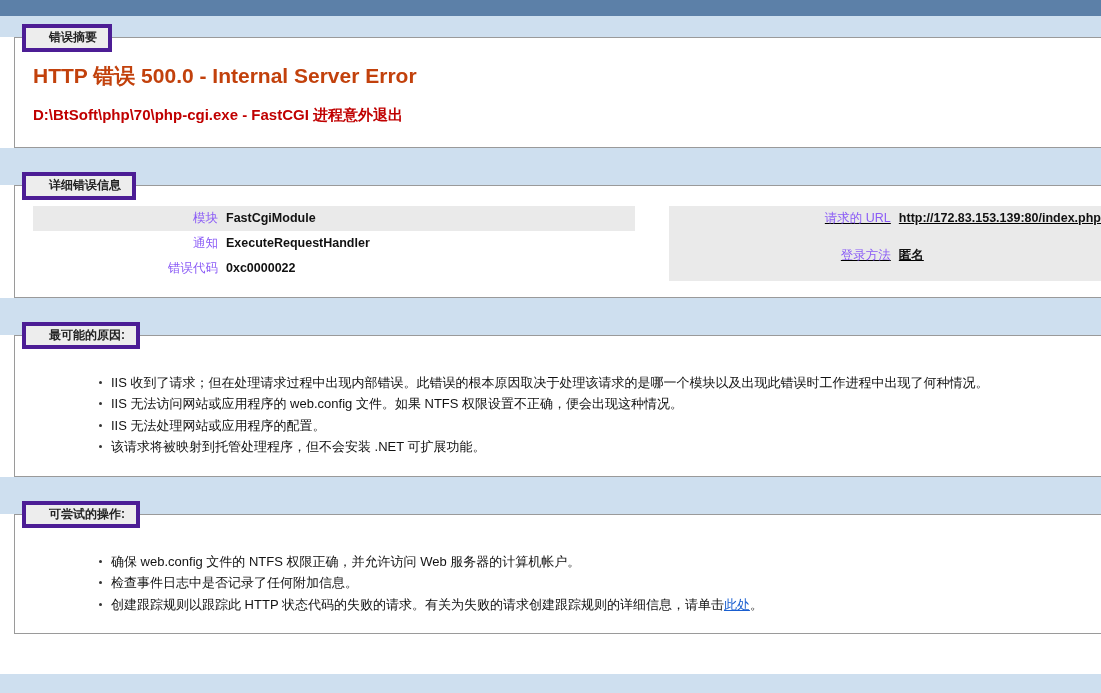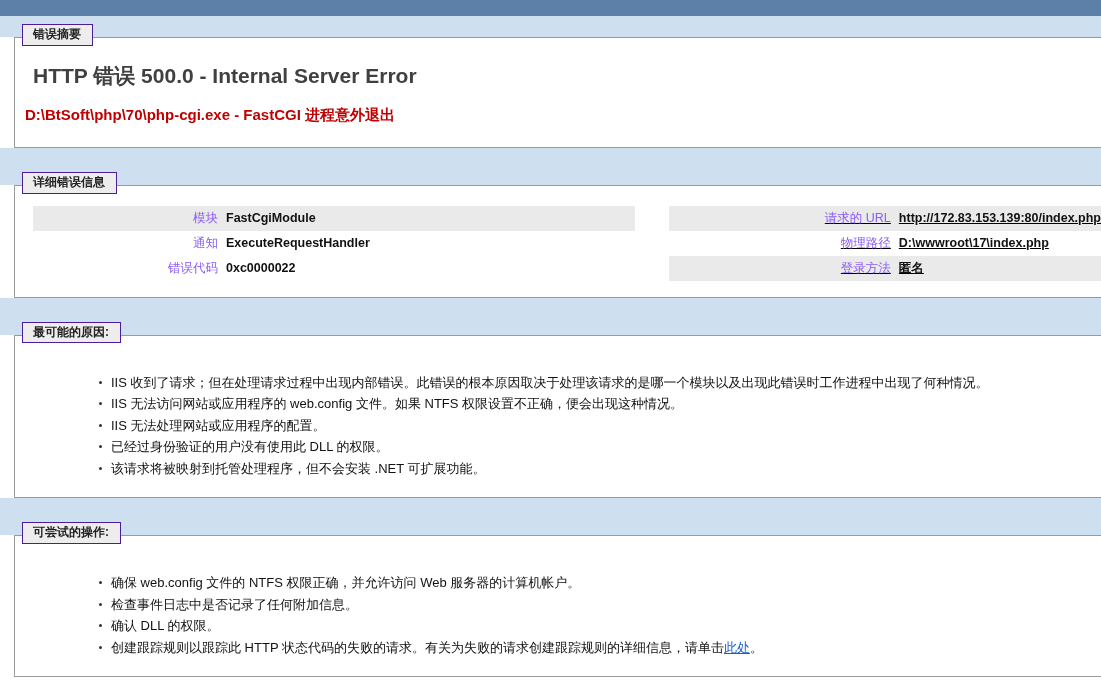--- a/index.html
+++ b/index.html
@@ -47,45 +47,45 @@
     margin: 14px 0 12px 14px;
     padding: 0 0 10px 0;
     position: relative;
     box-sizing: border-box;
   }
   .fset-legend {
     position: absolute;
     top: -14px;
     left: 7px;
     background: #ededed;
-    border: 1px solid #4c1d95;
-    padding: 3px 11px 4px 10px;
+    border: 4px solid #4c1d95;
+    padding: 3px 11px 4px 23px;
     font-size: 12px;
     font-weight: bold;
     color: #222;
     line-height: 1.05;
     white-space: nowrap;
   }
   .fset-body {
     padding: 18px 0 2px 0;
   }
 
   
   .err-h1 {
-    color: #404040;
+    color: #c2410c;
     font-size: 21px;
     font-weight: bold;
     margin: 6px 0 0 18px;
     letter-spacing: 0px;
   }
   .err-h2 {
     color: #c00000;
     font-size: 15px;
     font-weight: bold;
-    margin: 16px 0 10px 10px;
+    margin: 16px 0 10px 18px;
   }
 
   
   .detail-cols {
     display: flex;
     gap: 34px;
     padding: 2px 0 4px 18px;
   }
   .detail-table {
     border-collapse: collapse;
@@ -186,24 +186,20 @@
               </tr>
             </tbody>
           </table>
 
           <table class="detail-table right">
             <tbody>
               <tr class="alt">
                 <td class="k">请求的 URL</td>
                 <td class="v">http://172.83.153.139:80/index.php</td>
               </tr>
-              <tr>
-                <td class="k">物理路径</td>
-                <td class="v">D:\wwwroot\17\index.php</td>
-              </tr>
               <tr class="alt">
                 <td class="k">登录方法</td>
                 <td class="v">匿名</td>
               </tr>
             </tbody>
           </table>
         </div>
       </div>
     </div>
   </div>
@@ -211,36 +207,34 @@
   <div class="panel-gap"></div>
 
   <div class="panel">
     <div class="fset">
       <div class="fset-legend">最可能的原因:</div>
       <div class="fset-body">
         <ul class="reasons">
           <li>IIS 收到了请求；但在处理请求过程中出现内部错误。此错误的根本原因取决于处理该请求的是哪一个模块以及出现此错误时工作进程中出现了何种情况。</li>
           <li>IIS 无法访问网站或应用程序的 web.config 文件。如果 NTFS 权限设置不正确，便会出现这种情况。</li>
           <li>IIS 无法处理网站或应用程序的配置。</li>
-          <li>已经过身份验证的用户没有使用此 DLL 的权限。</li>
           <li>该请求将被映射到托管处理程序，但不会安装 .NET 可扩展功能。</li>
         </ul>
       </div>
     </div>
   </div>
 
   <div class="panel-gap"></div>
 
   <div class="panel lastpanel">
     <div class="fset">
       <div class="fset-legend">可尝试的操作:</div>
       <div class="fset-body">
         <ul class="reasons">
           <li>确保 web.config 文件的 NTFS 权限正确，并允许访问 Web 服务器的计算机帐户。</li>
           <li>检查事件日志中是否记录了任何附加信息。</li>
-          <li>确认 DLL 的权限。</li>
           <li><span>创建跟踪规则以跟踪此 HTTP 状态代码的失败的请求。有关为失败的请求创建跟踪规则的详细信息，请单击</span><a class="inline-link" href="#">此处</a><span>。</span></li>
         </ul>
       </div>
     </div>
   </div>
 
 </div>
 
 </body></html>

